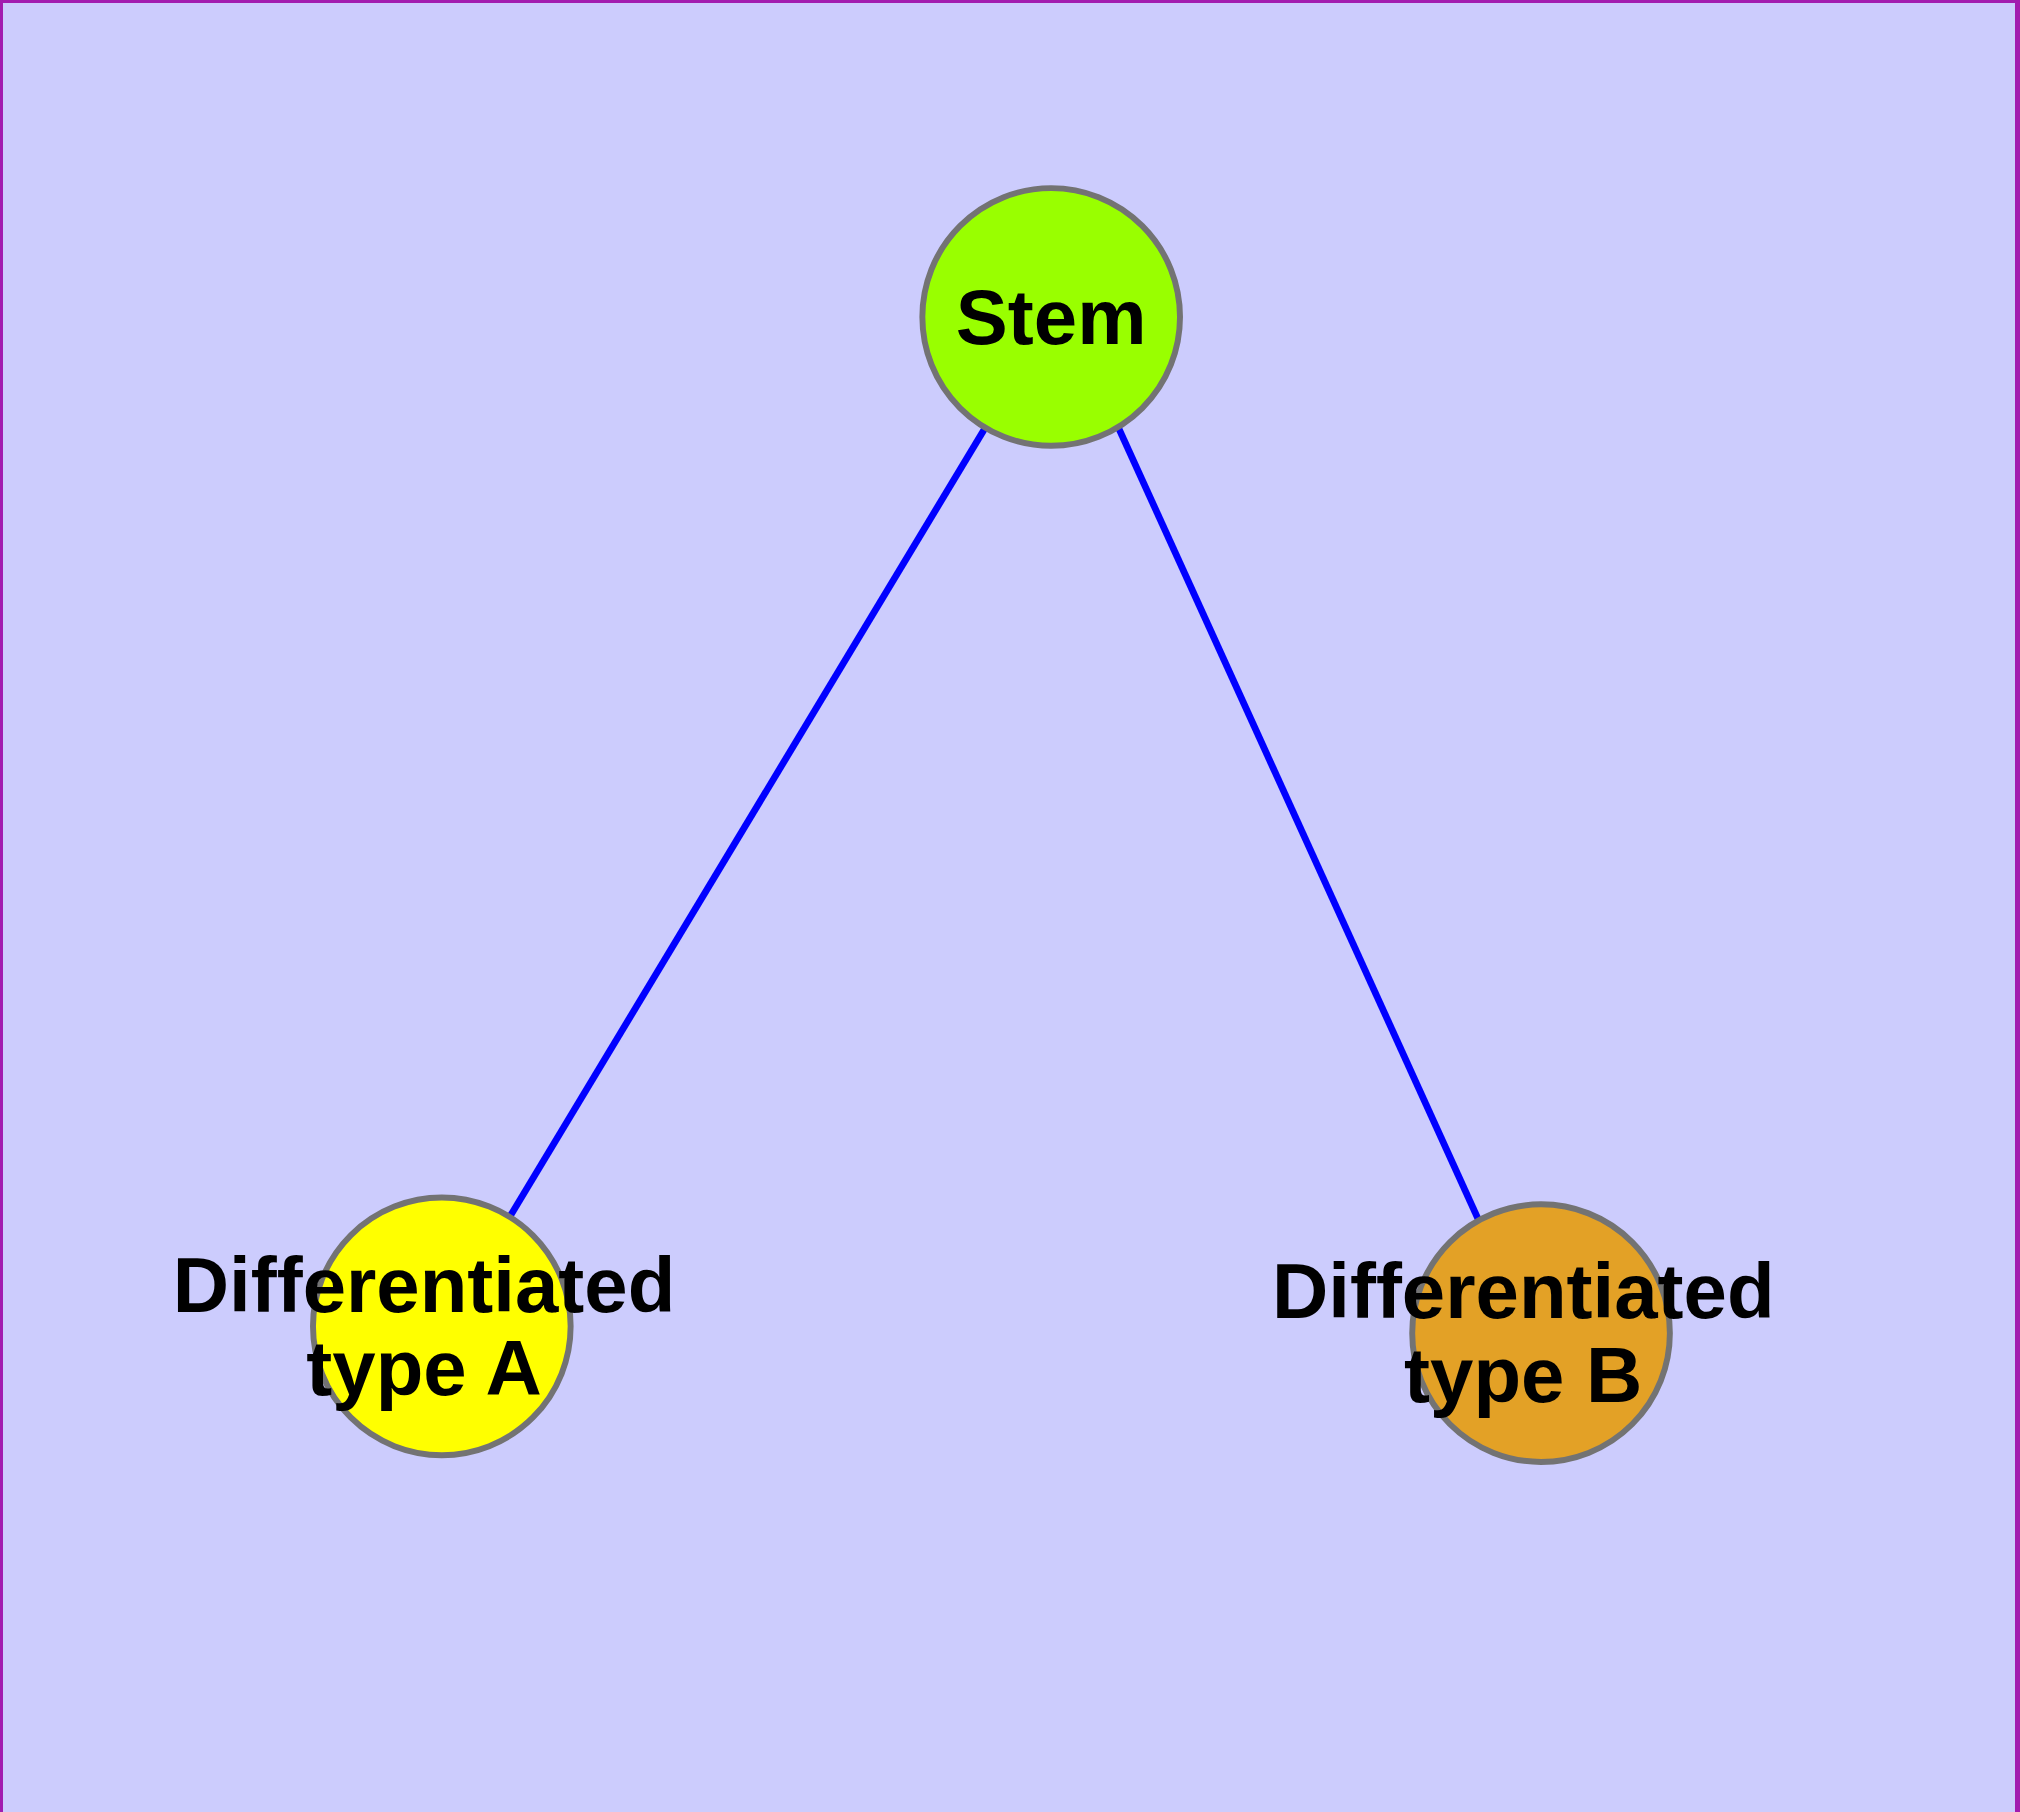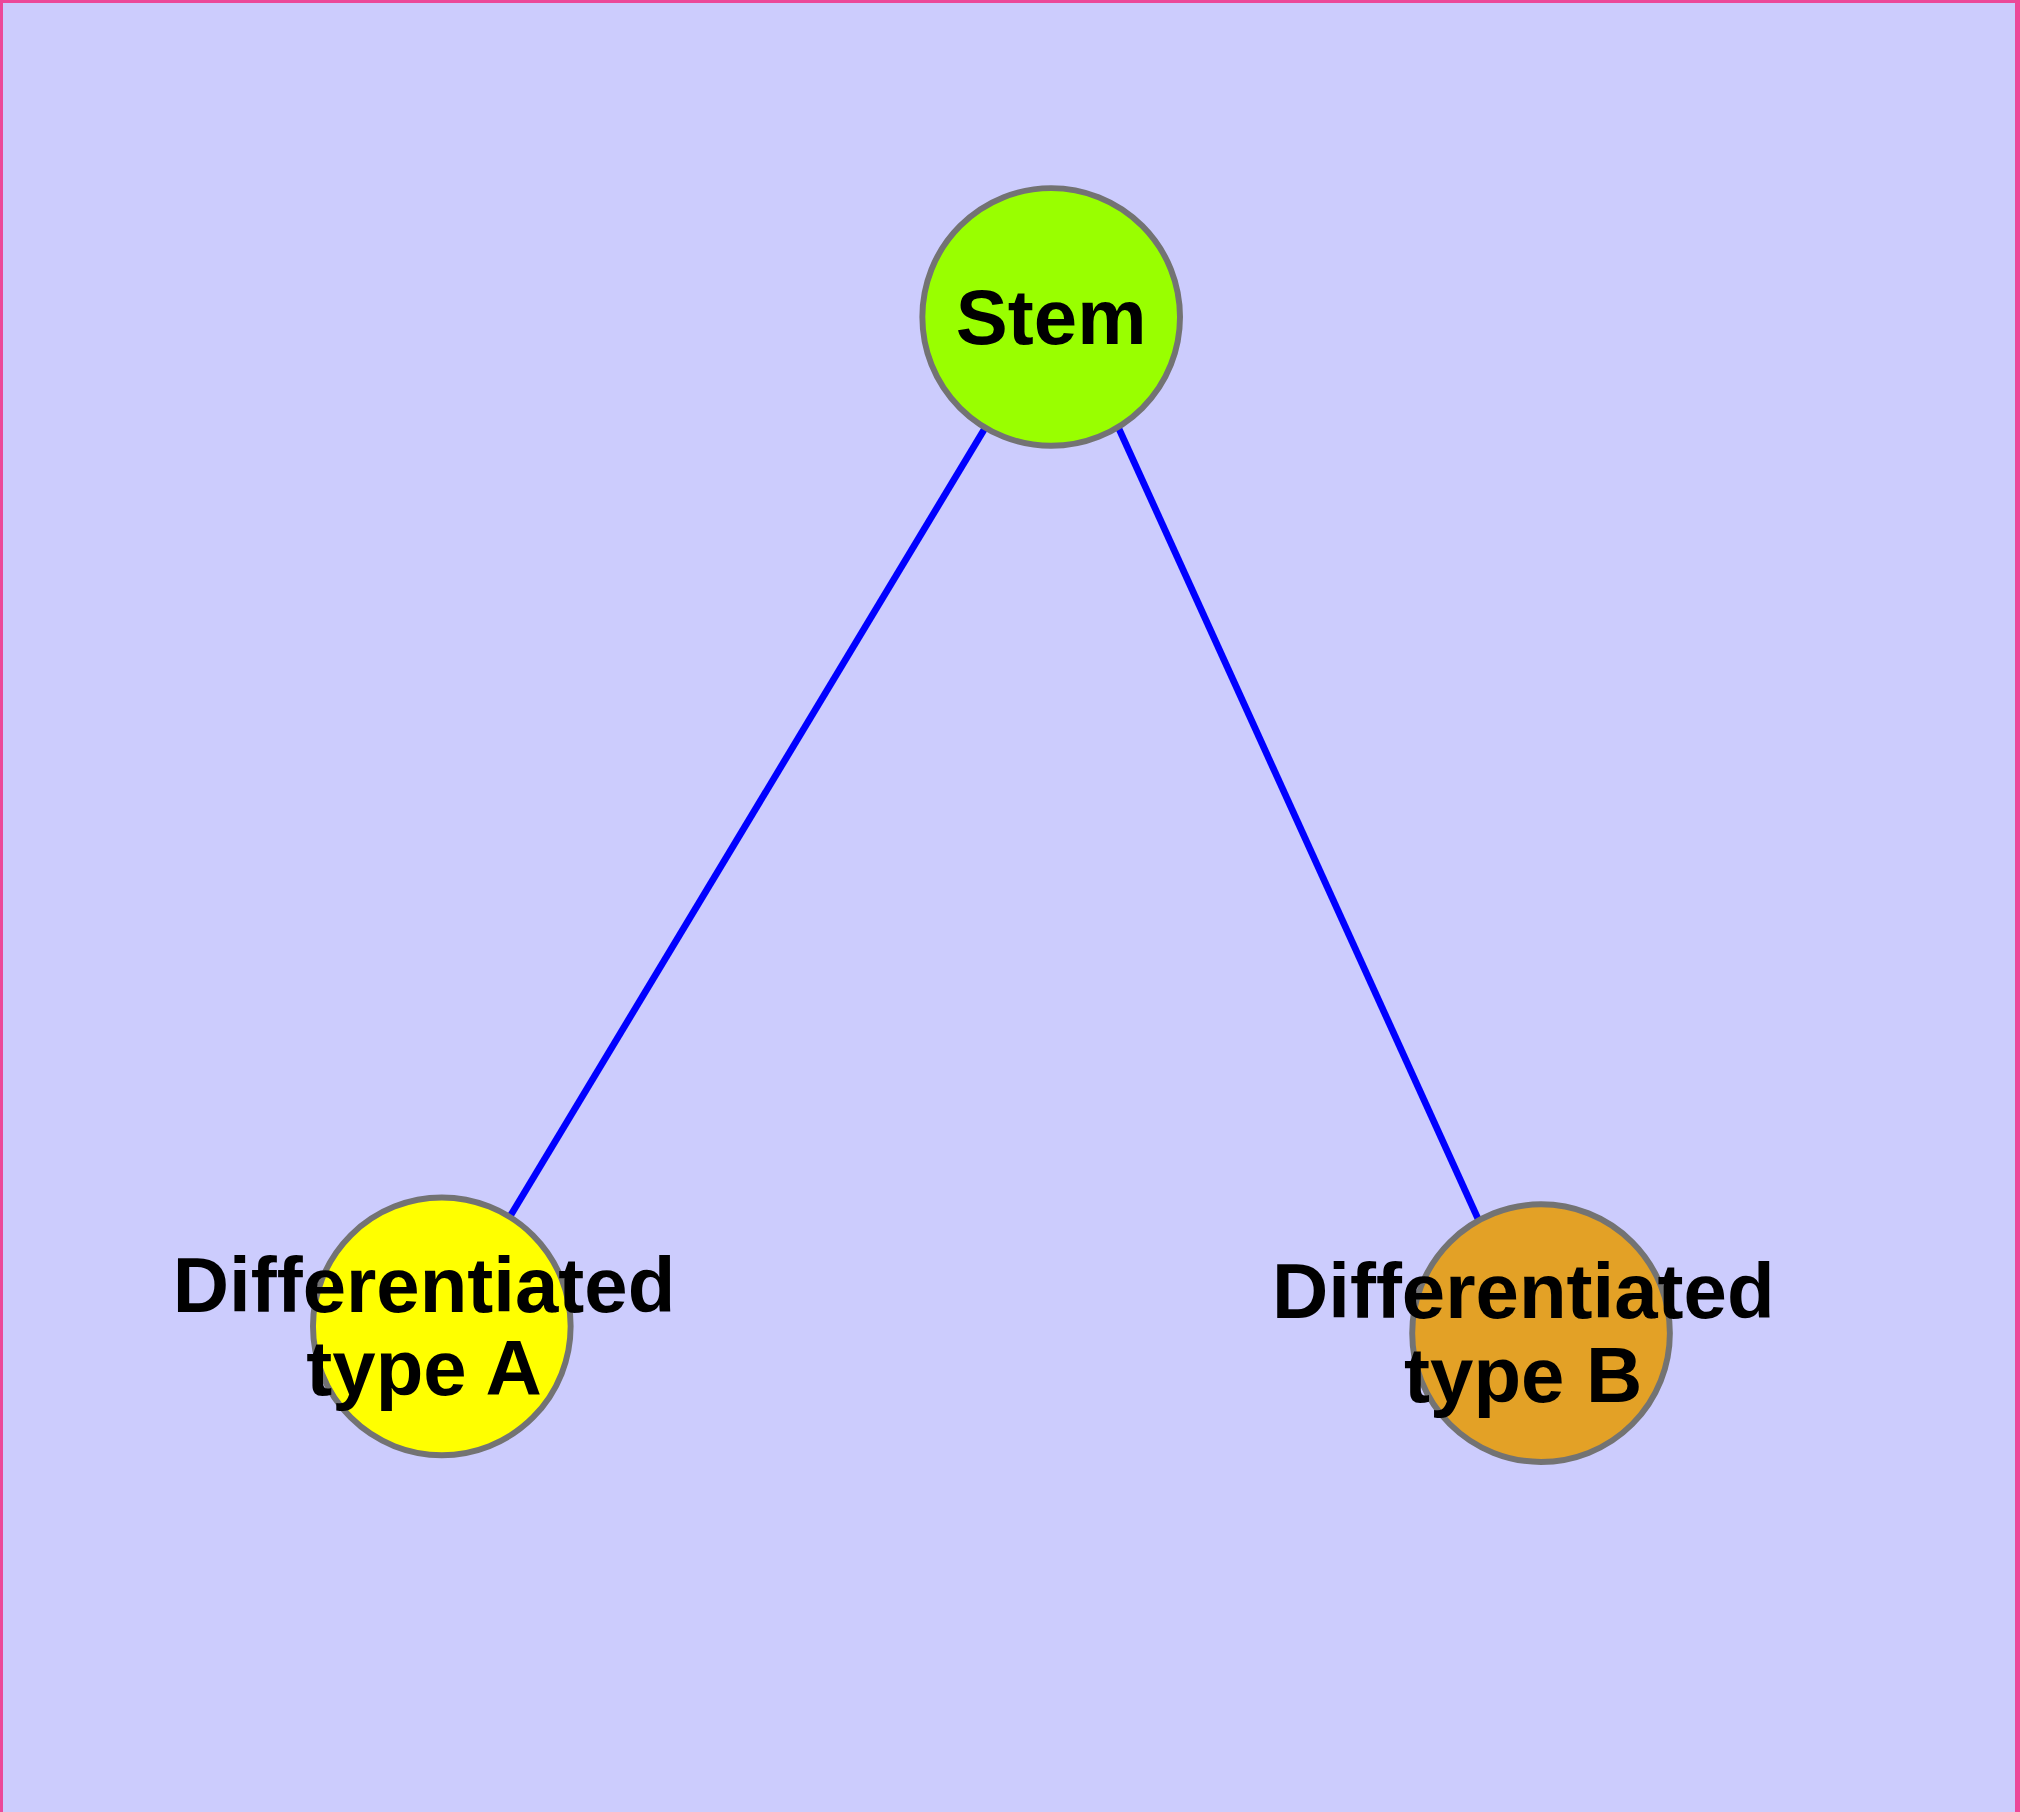--- a/index.html
+++ b/index.html
@@ -4,21 +4,21 @@
 <style>
   html, body {
     margin: 0;
     padding: 0;
     background: #ffffff;
   }
   #canvas {
     position: relative;
     width: 2021px;
     height: 1812px;
-    background: #ec4899;
+    background: #a21caf;
     overflow: hidden;
     font-family: "Liberation Sans", sans-serif;
   }
   #plot-area {
     position: absolute;
     left: 3.4px;
     top: 3.4px;
     width: 2012px;
     height: 1809px;
     background: #ccccfd;

